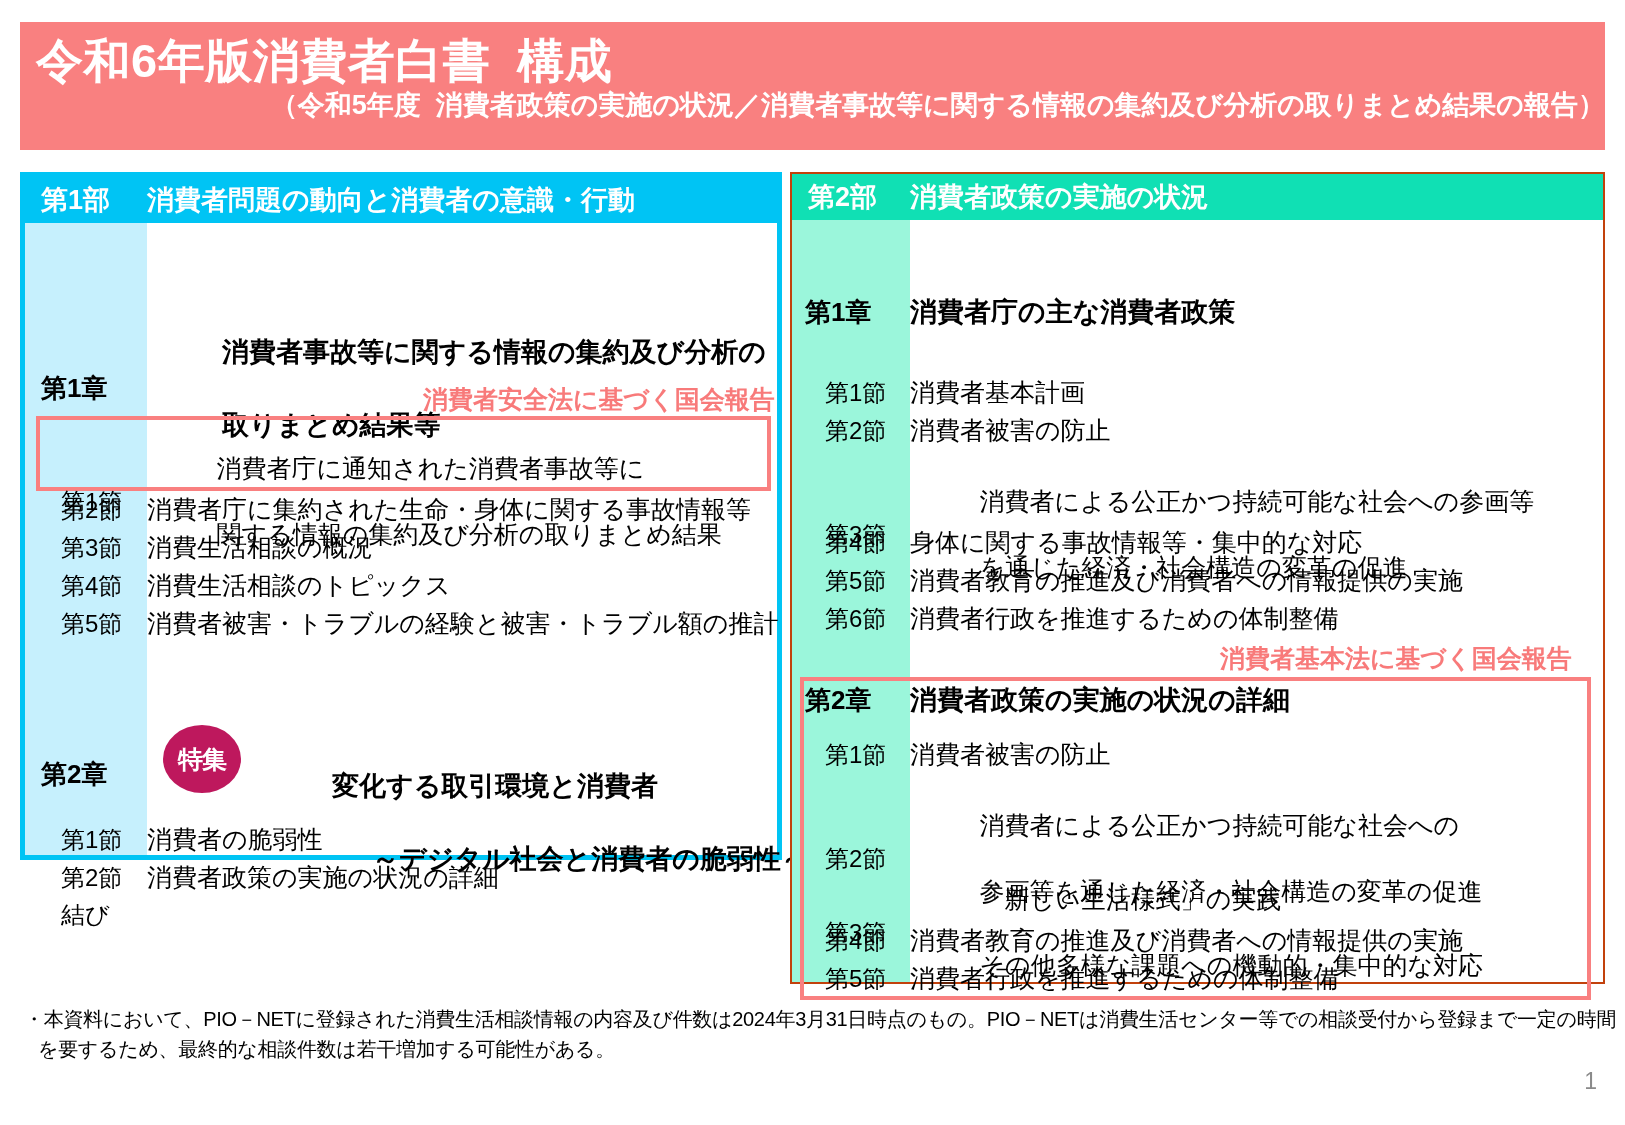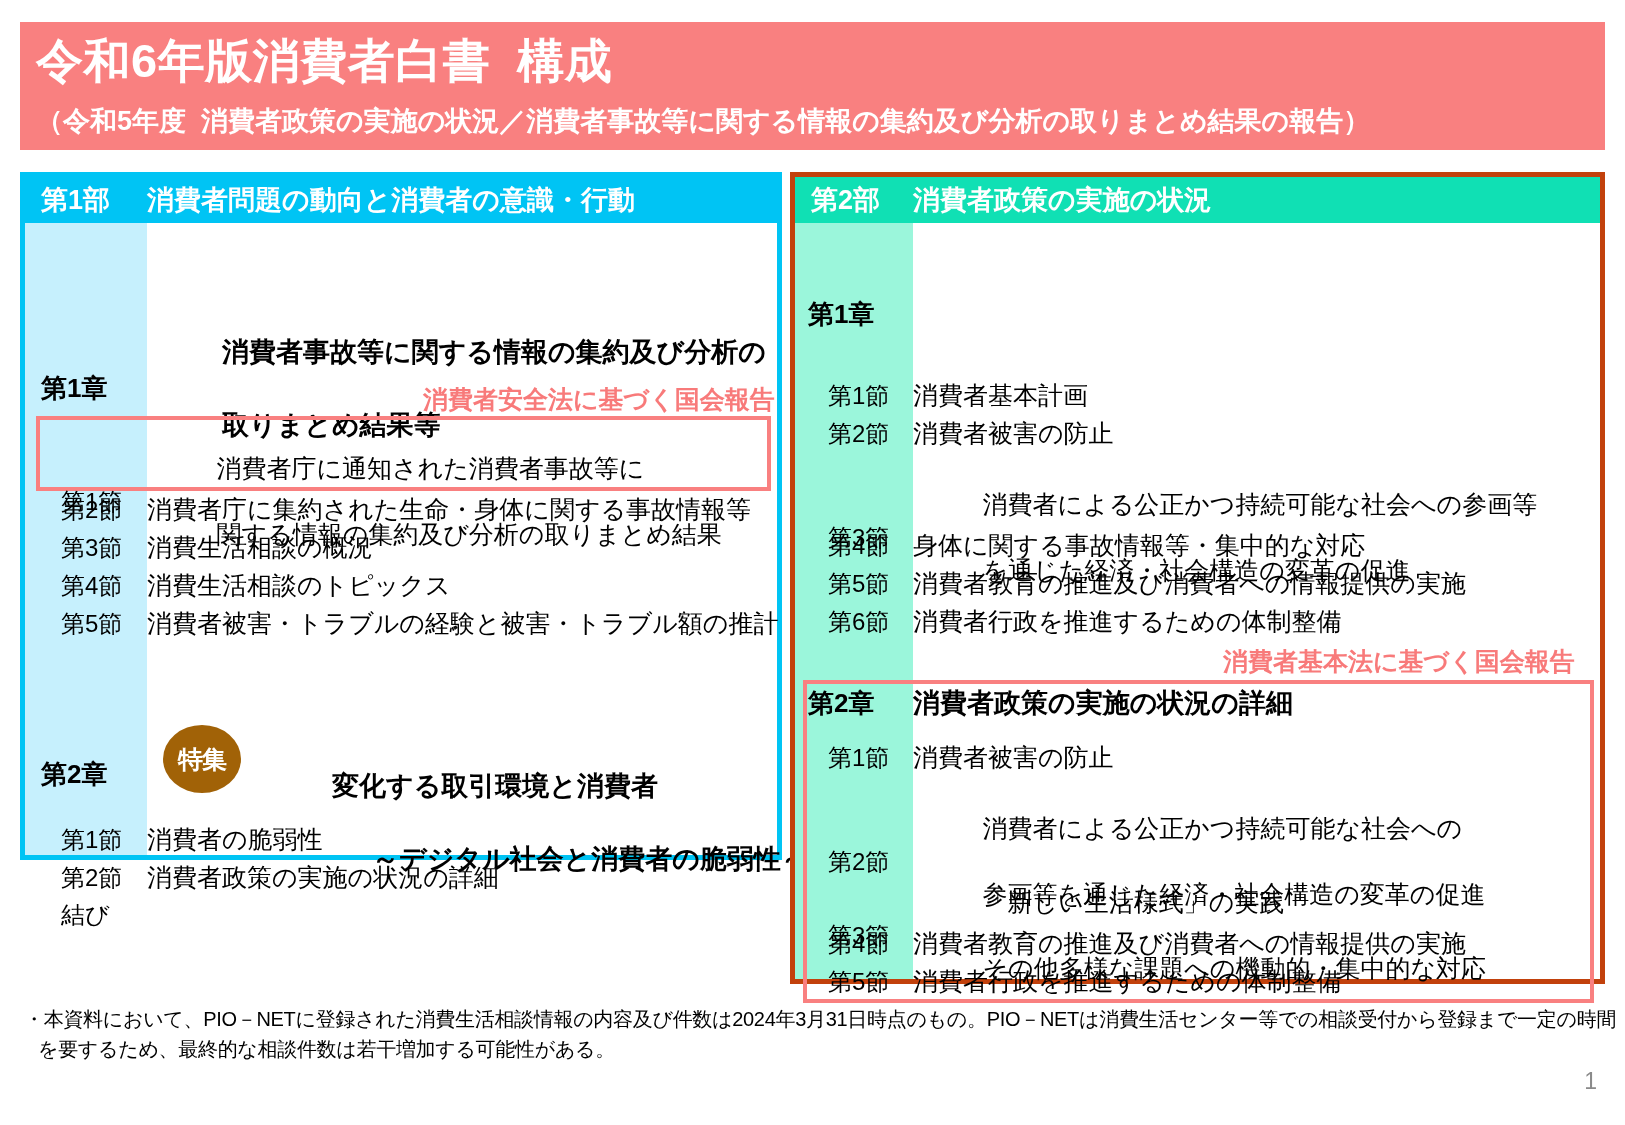--- a/index.html
+++ b/index.html
@@ -32,43 +32,44 @@
     font-weight: bold;
     line-height: 1.22;
     letter-spacing: 0.5px;
     white-space: pre;
   }
   .title-sub {
     color: #ffffff;
     font-size: 27px;
     font-weight: bold;
     line-height: 1.25;
-    margin-top: 16px;
-    white-space: pre;
+    margin-top: 0;
+    white-space: pre;
+    text-align: right;
   }
 
   
   .panel {
     position: absolute;
     box-sizing: border-box;
     background: #ffffff;
   }
   .panel-left {
     left: 20px;
     top: 172px;
     width: 762px;
     height: 688px;
     border: 5px solid #00C4F4;
   }
   .panel-right {
     left: 790px;
     top: 172px;
     width: 815px;
     height: 812px;
-    border: 5px solid #c2410c;
+    border: 2px solid #c2410c;
   }
   .panel-head {
     height: 46px;
     display: flex;
     align-items: center;
     color: #ffffff;
     font-weight: bold;
     font-size: 27px;
     white-space: pre;
   }
@@ -162,21 +163,21 @@
     font-weight: bold;
     white-space: pre;
   }
 
   
   .badge {
     position: absolute;
     width: 78px;
     height: 68px;
     border-radius: 50%;
-    background: #a16207;
+    background: #be185d;
     display: flex;
     align-items: center;
     justify-content: center;
     color: #ffffff;
     font-size: 25px;
     font-weight: bold;
     letter-spacing: -1px;
   }
 
   
@@ -299,20 +300,21 @@
     <span>消費者政策の実施の状況</span>
   </div>
 
   <div class="panel-body">
     <div class="rail"></div>
 
     <div class="rows">
 
       <div class="row chapter" style="top:74px; left:0;">
         <span class="label">第1章</span>
+        <span class="text">消費者庁の主な消費者政策</span>
       </div>
 
       <div class="row section" style="top:156px; left:0;">
         <span class="label">第1節</span>
         <span class="text">消費者基本計画</span>
       </div>
 
       <div class="row section" style="top:194px; left:0;">
         <span class="label">第2節</span>
         <span class="text">消費者被害の防止</span>

